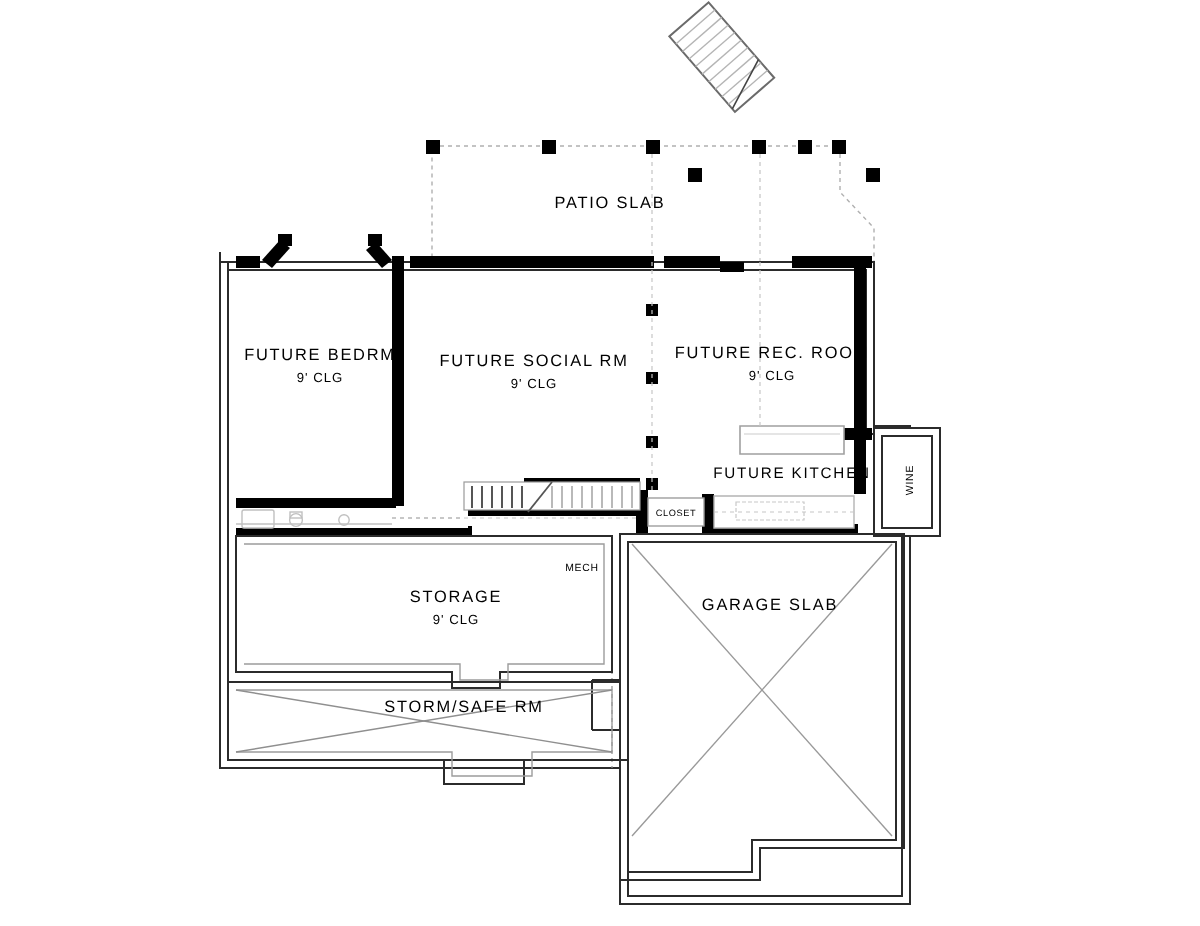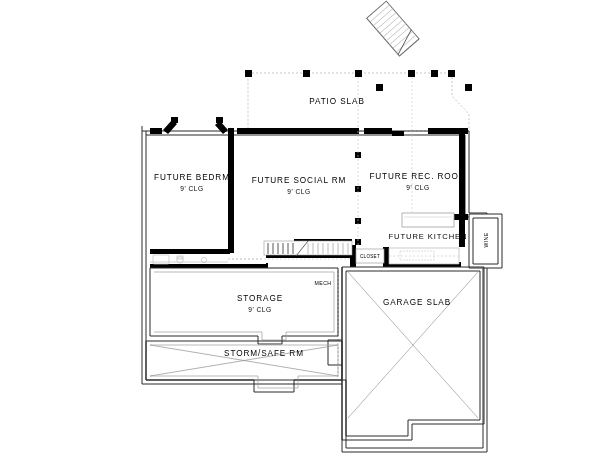--- a/index.html
+++ b/index.html
@@ -11,21 +11,20 @@
     width: 600px;
     height: 463px;
     overflow: hidden;
     font-family: "Liberation Sans", sans-serif;
   }
   #plan-root {
     position: relative;
     width: 544px;
     height: 463px;
     background: #ffffff;
-    padding-left: 32px;
   }
   #floorplan-svg {
     display: block;
     width: 600px;
     height: 463px;
   }
   .rm-label {
     font-family: "Liberation Sans", sans-serif;
     fill: #000000;
     text-anchor: middle;

